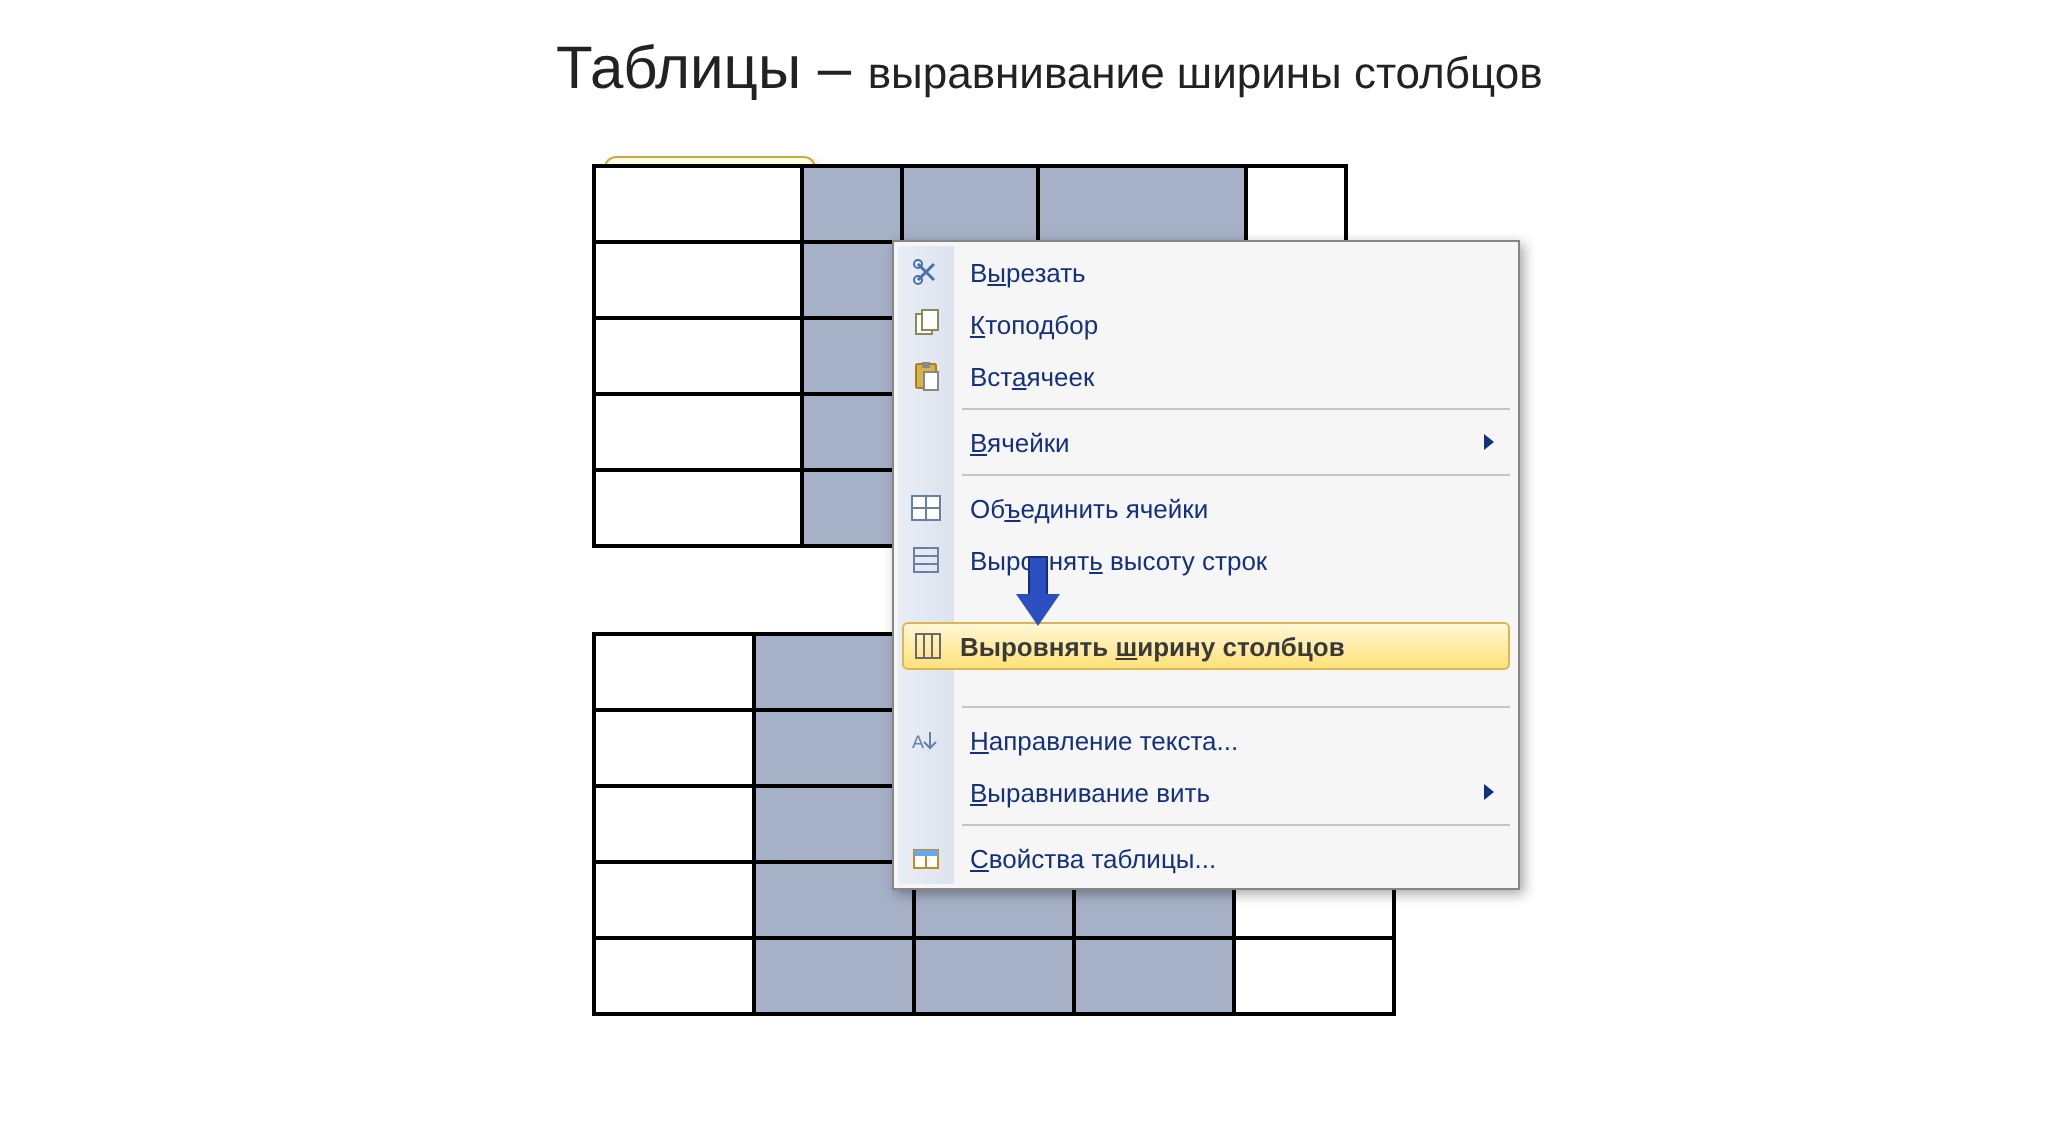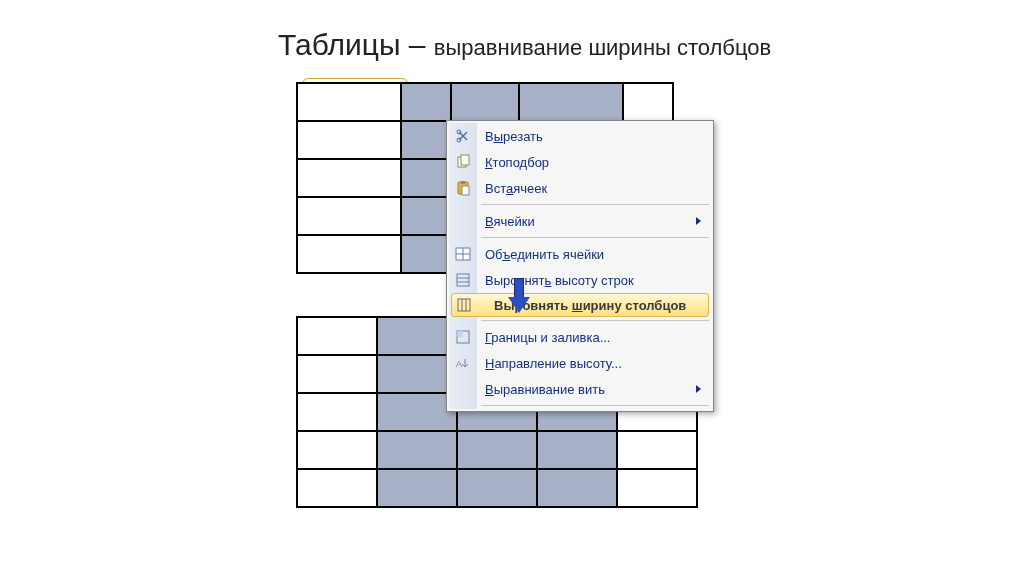--- a/index.html
+++ b/index.html
@@ -9,21 +9,21 @@
     font-family: "Segoe UI", Tahoma, Arial, sans-serif;
     background: #fff;
     width: 1024px;
     height: 574px;
     position: relative;
     overflow: hidden;
   }
   .heading {
     position: absolute;
     left: 278px;
-    top: 28px;
+    top: 18px;
     font-size: 30px;
     color: #222;
     font-weight: 400;
   }
   .heading .sub {
     font-size: 22px;
   }
   
   .callout {
     position: absolute;
@@ -63,21 +63,21 @@
   }
   .tbl td.narrow { width: 50px; }
   .tbl td.wide { width: 104px; }
   .tbl td.mid { width: 68px; }
   
   
   .menu {
     position: absolute;
     left: 446px;
     top: 120px;
-    width: 268px;
+    width: 314px;
     background: #f6f6f6;
     border: 1px solid #868686;
     box-shadow: 2px 2px 6px rgba(0,0,0,0.35);
     padding: 2px 2px;
     font-size: 13px;
   }
   .menu .iconcol {
     position: absolute;
     left: 2px; top: 2px; bottom: 2px;
     width: 28px;
@@ -101,22 +101,22 @@
   .menu li.sep {
     height: 0;
     border-top: 1px solid #c5c5c5;
     margin: 3px 2px 3px 32px;
     padding: 0;
   }
   .menu li.highlight {
     background: linear-gradient(#fff7d6,#ffe27a);
     border: 1px solid #dbb551;
     border-radius: 3px;
-    margin: 0 2px;
-    padding-left: 42px;
+    margin: 18px 2px;
+    padding-left: 28px;
     color: #3a3a3a;
     font-weight: 600;
     height: 24px;
   }
   .menu li .arrow {
     position: absolute;
     right: 10px;
     top: 50%;
     transform: translateY(-50%);
     width: 0; height: 0;
@@ -324,34 +324,35 @@
             <line x1="6" y1="2" x2="6" y2="14" stroke="#6a6a6a"></line>
             <line x1="10" y1="2" x2="10" y2="14" stroke="#6a6a6a"></line>
           </svg>
       </span>
       <span><span>Выровнять </span><span class="ul">ш</span><span>ирину столбцов</span></span>
     </li>
     <li class="sep"></li>
     <li>
       <span class="ico">
         <svg width="16" height="16" viewBox="0 0 16 16">
-            <rect x="2" y="2" width="12" height="12" fill="none" stroke="#6a7fa8"></rect>
-            <rect x="2" y="2" width="6" height="6" fill="#c7d4e8"></rect>
-          </svg>
-      </span>
-      <span><span></span><span class="ul">Г</span><span>раницы и заливка...</span></span>
-    </li>
-    <li>
-      <span class="ico">
-        <svg width="16" height="16" viewBox="0 0 16 16">
             <text x="1" y="12" font-size="9" fill="#6a7fa8">A</text>
             <path d="M10 4 L10 12 M7 9 L10 12 L13 9" fill="none" stroke="#6a7fa8"></path>
           </svg>
       </span>
-      <span><span></span><span class="ul">Н</span><span>аправление высоту...</span></span>
+      <span><span></span><span class="ul">Н</span><span>аправление текста...</span></span>
     </li>
     <li>
       <span><span></span><span class="ul">В</span><span>ыравнивание вить</span></span>
       <span class="arrow"></span>
     </li>
     <li class="sep"></li>
+    <li>
+      <span class="ico">
+        <svg width="16" height="16" viewBox="0 0 16 16">
+            <rect x="2" y="4" width="12" height="9" fill="#fff" stroke="#c48a2a"></rect>
+            <rect x="2" y="4" width="12" height="3" fill="#6aa7e8"></rect>
+            <line x1="8" y1="7" x2="8" y2="13" stroke="#c48a2a"></line>
+          </svg>
+      </span>
+      <span><span></span><span class="ul">С</span><span>войства таблицы...</span></span>
+    </li>
   </ul>
 </div>
 
 </body></html>

